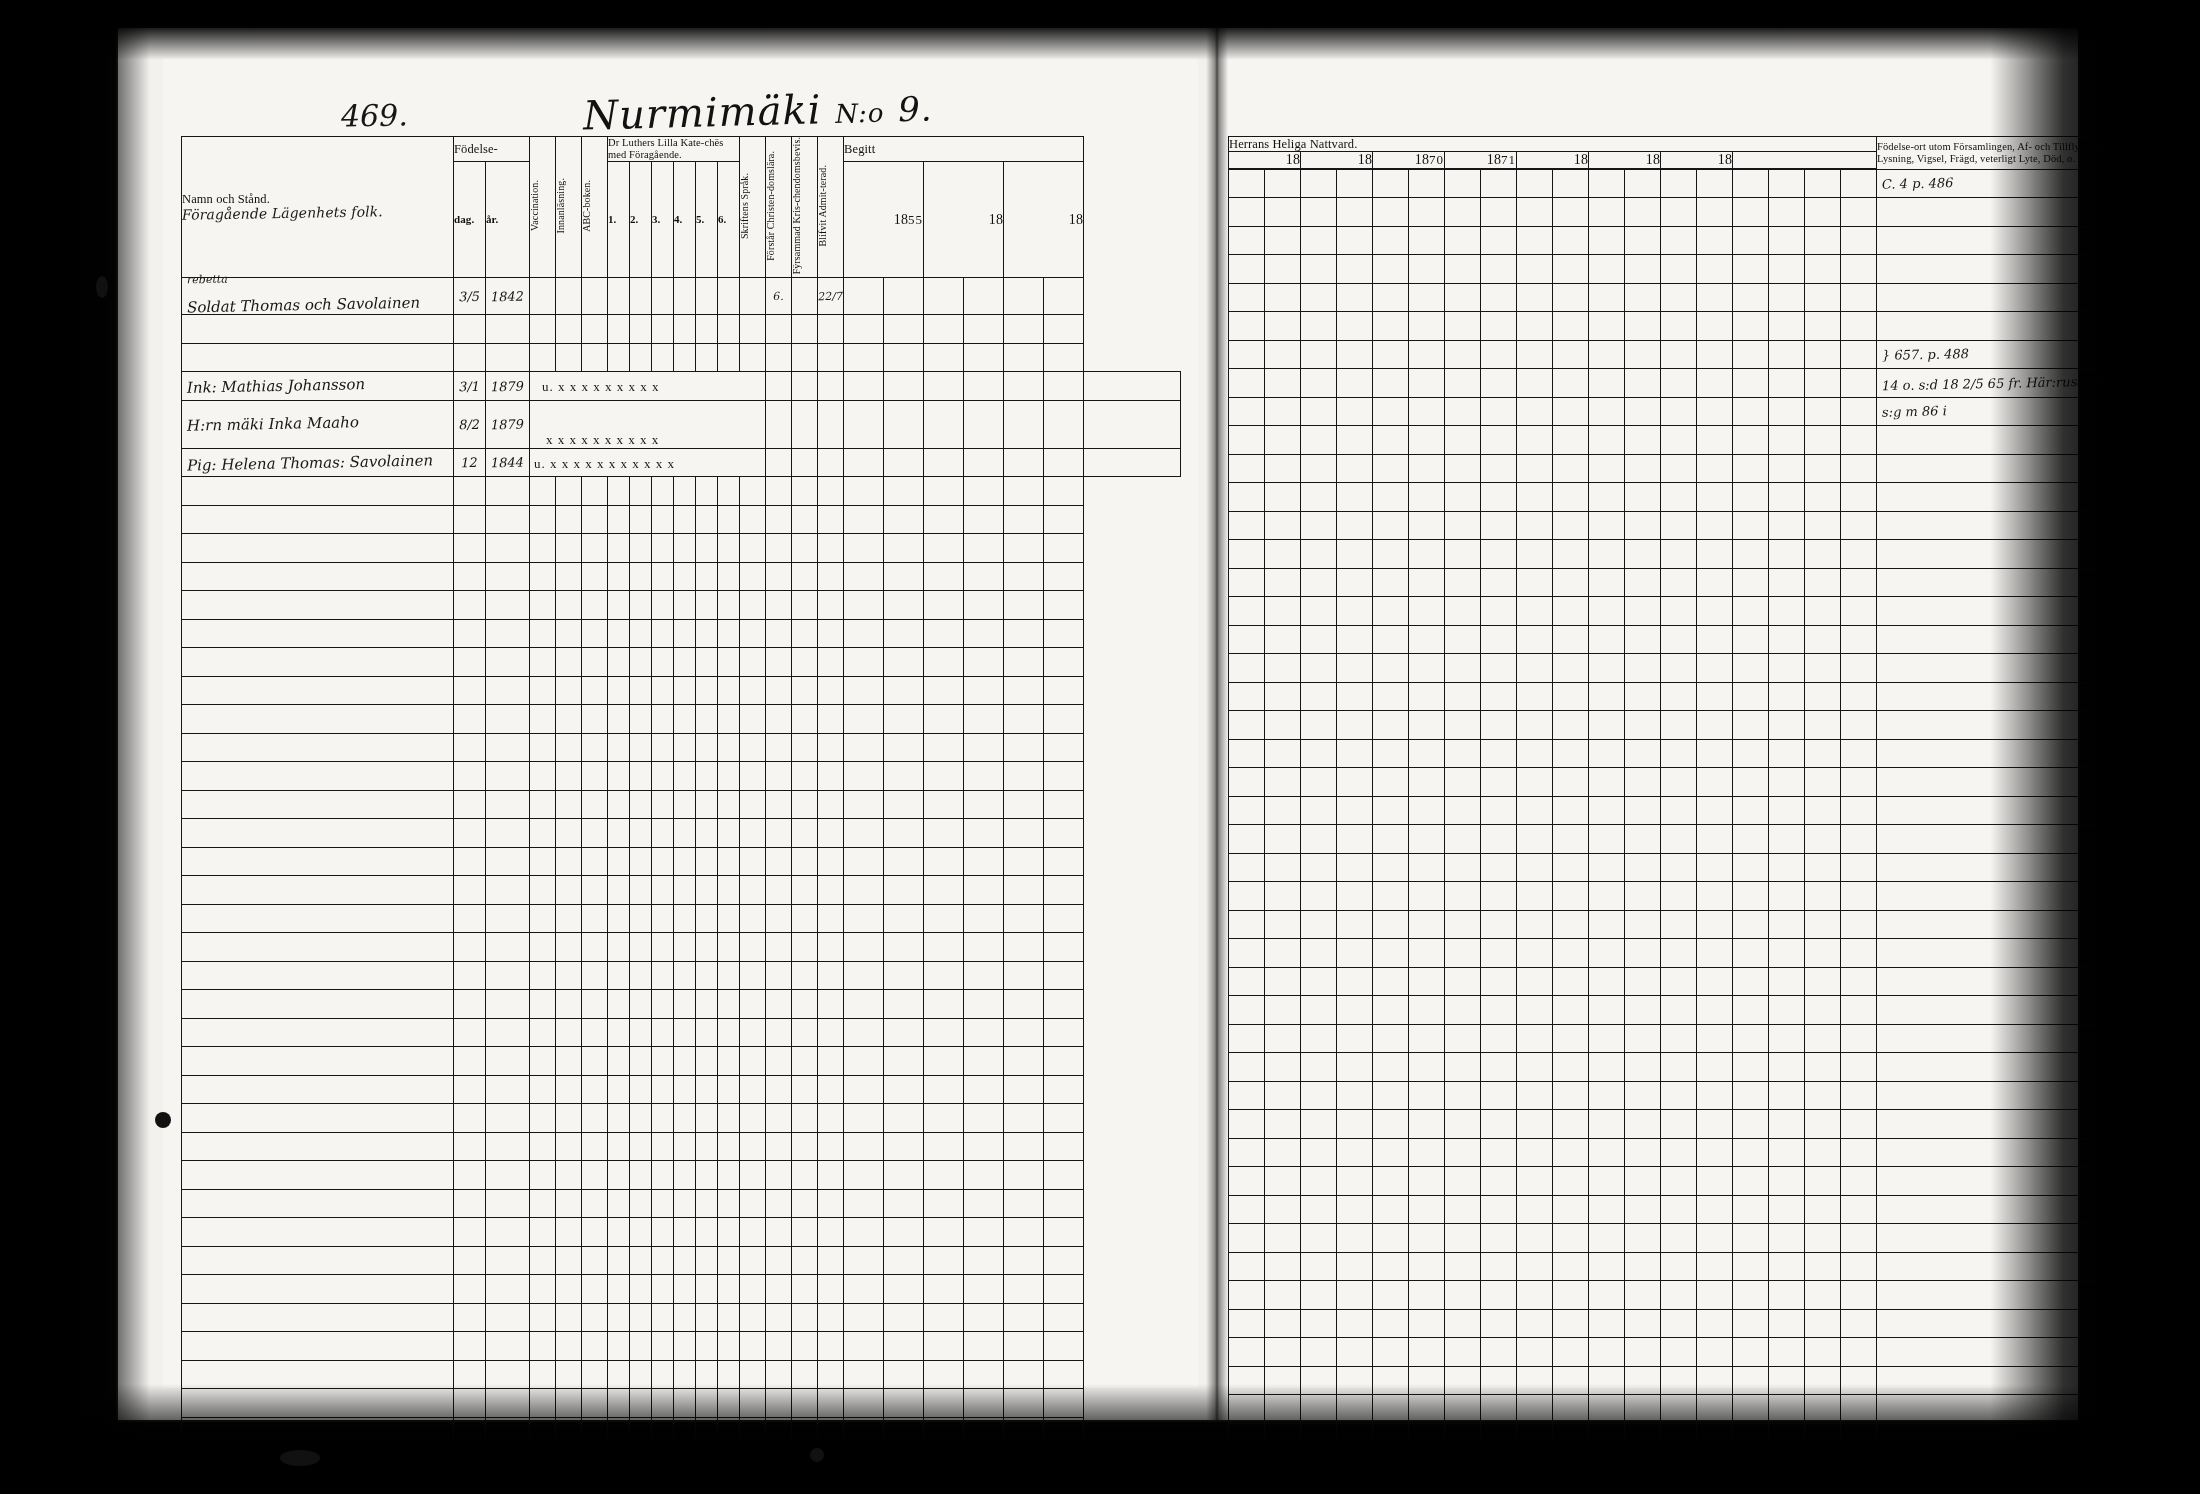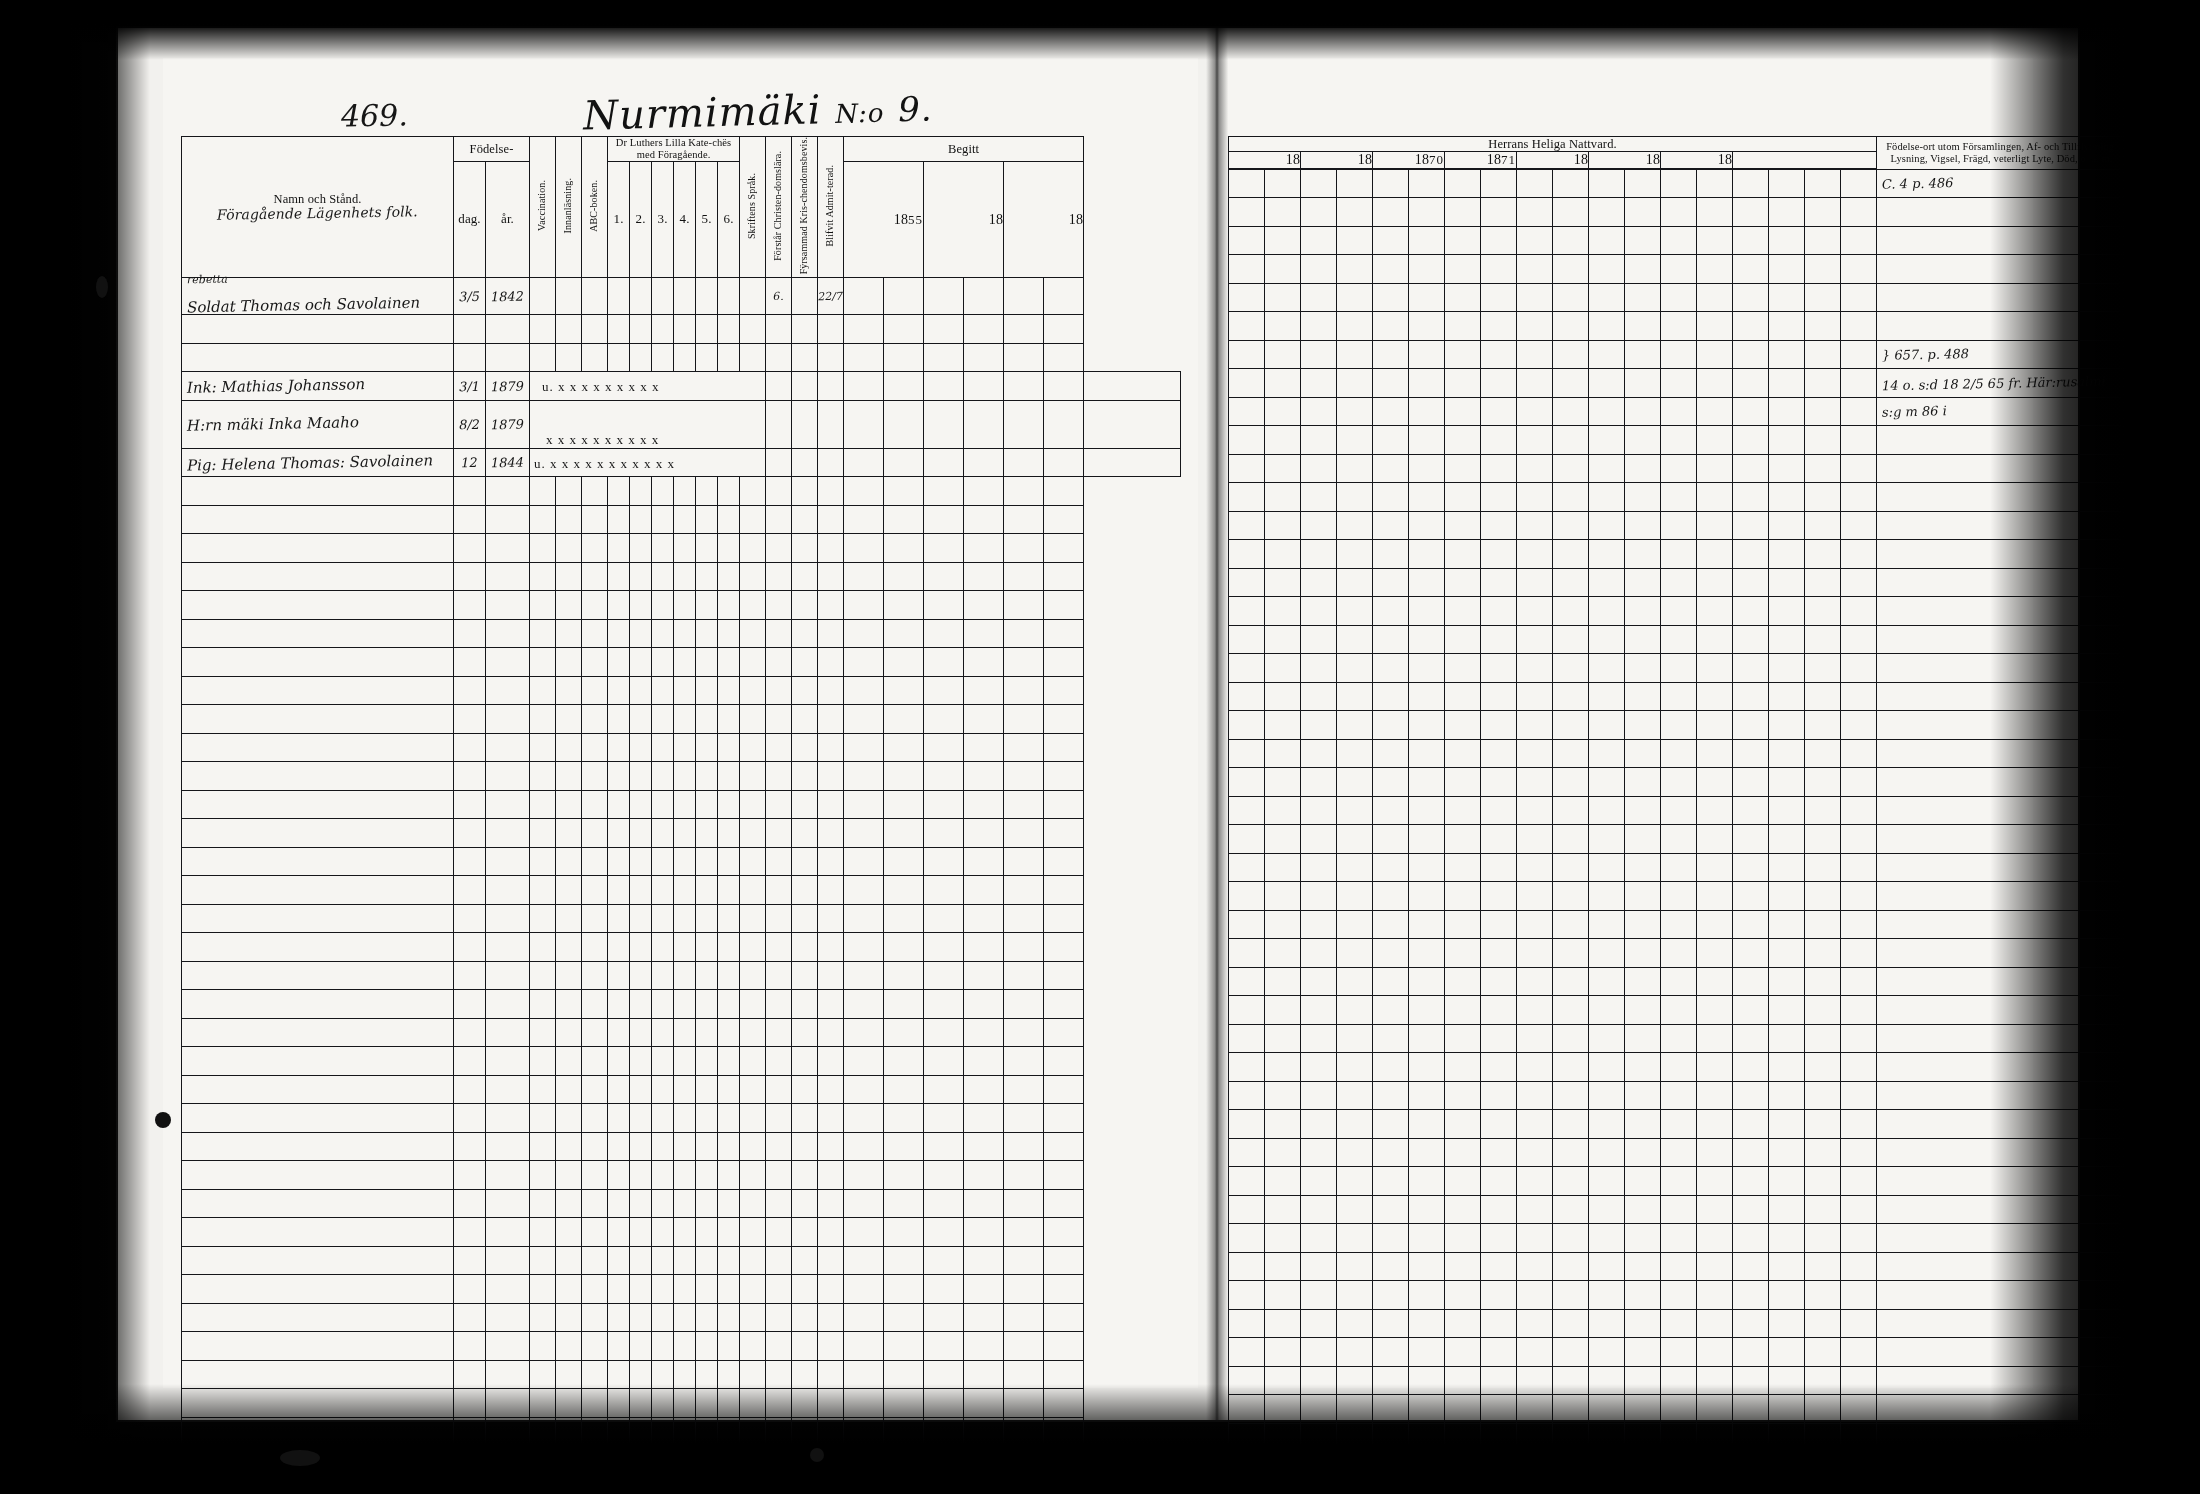--- a/index.html
+++ b/index.html
@@ -76,27 +76,27 @@
   .tbl td, .tbl th {
     border: 1px solid #15161a;
     padding: 0;
     font-weight: normal;
   }
 
   
   .hd {
     font-size: 12.5px;
     line-height: 1.12;
-    text-align: center;
+    text-align: left;
     color: #111;
     letter-spacing: .1px;
     padding: 2px 1px;
   }
   .hd.small { font-size: 10.5px; }
-  .hd.tiny  { font-size: 13px; }
+  .hd.tiny  { font-size: 11px; font-weight: bold; }
   .vert {
     writing-mode: vertical-rl;
     transform: rotate(180deg);
     white-space: nowrap;
     font-size: 10px;
     line-height: 1.05;
     margin: 0 auto;
   }
   .yr { font-size: 14px; text-align: right; }
 

